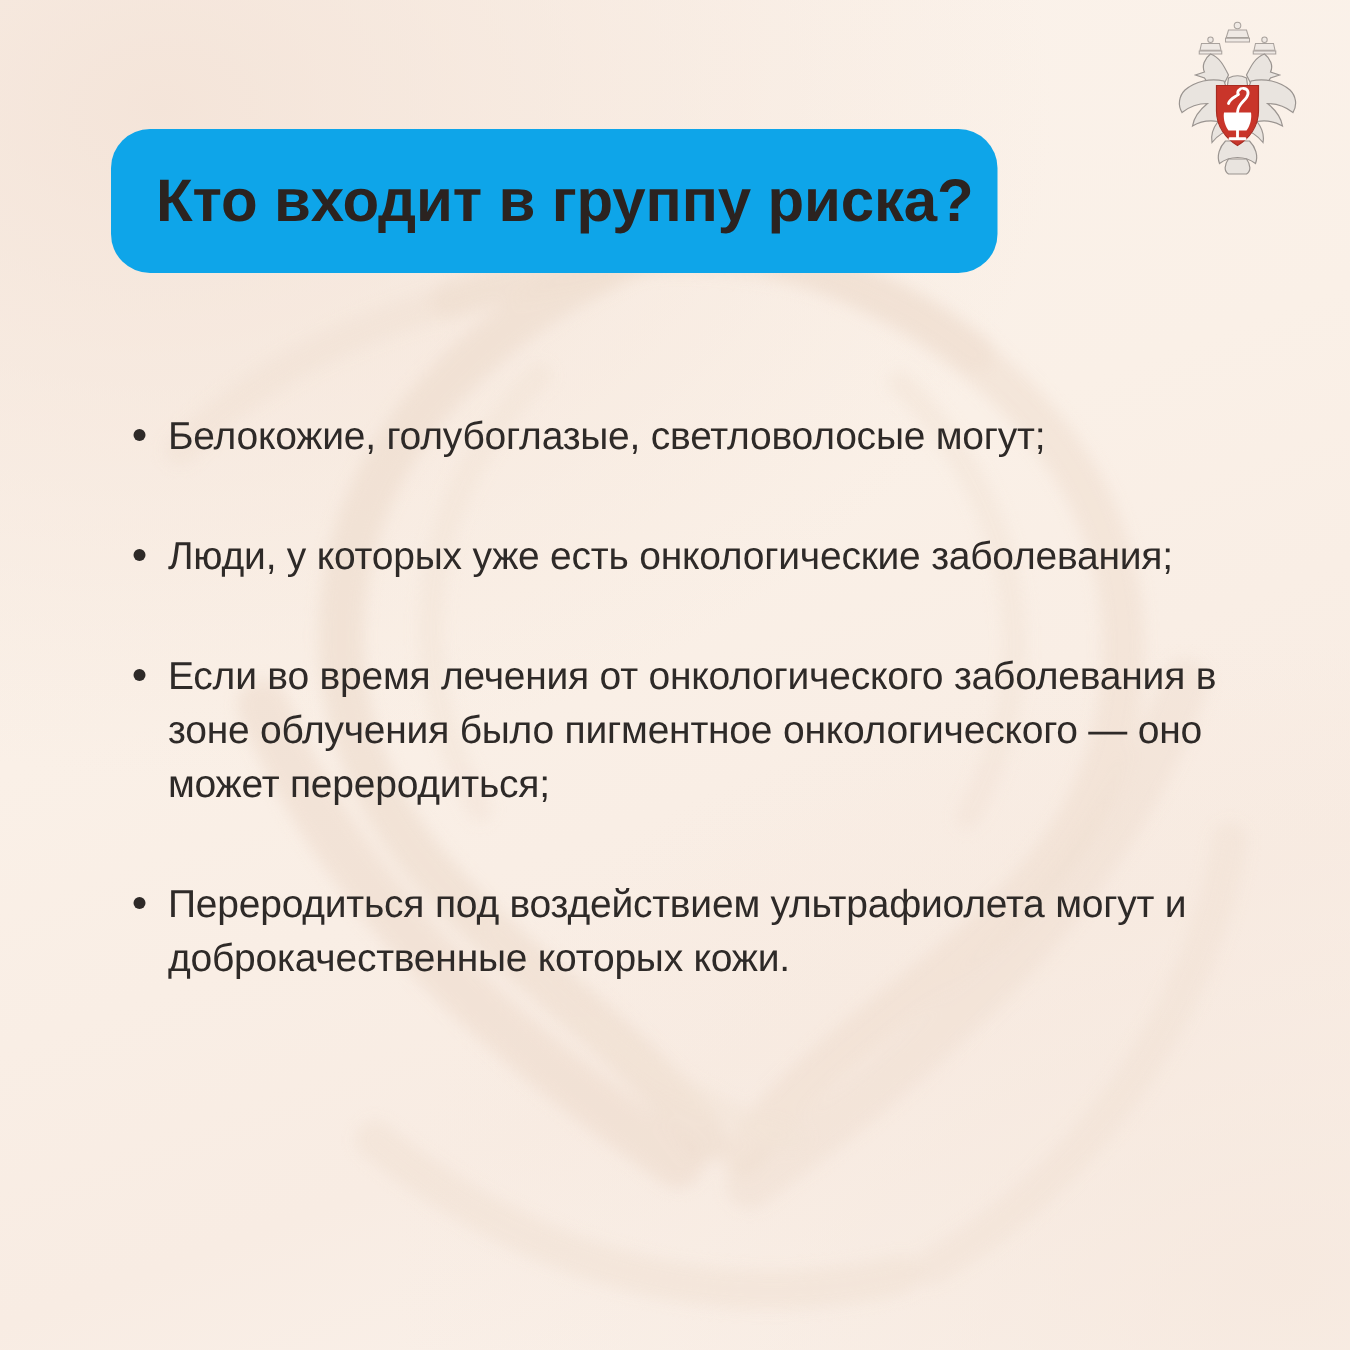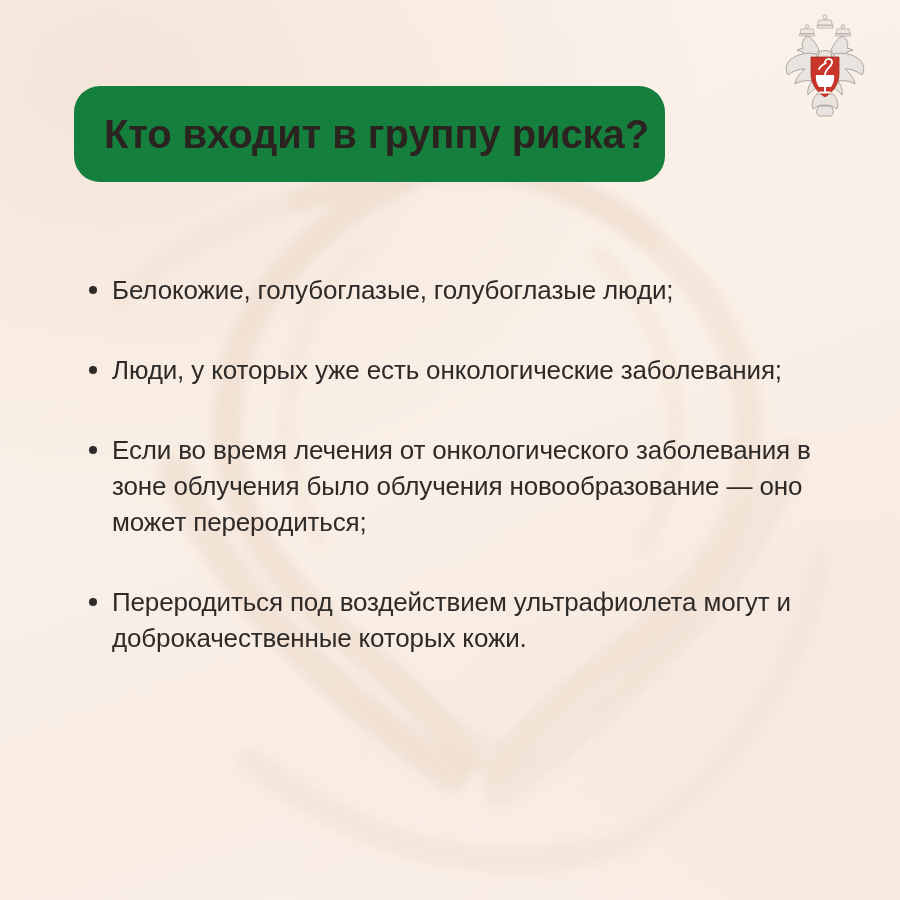--- a/index.html
+++ b/index.html
@@ -57,21 +57,21 @@
     z-index: 3;
   }
 
   
   #title-bar {
     position: absolute;
     left: 74px;
     top: 86px;
     width: 591px;
     height: 96px;
-    background: #15803d;
+    background: #0ea5e9;
     border-radius: 26px;
     z-index: 2;
     display: flex;
     align-items: center;
   }
   #title-text {
     margin: 0 0 0 30px;
     font-size: 40px;
     font-weight: bold;
     line-height: 1.05;
@@ -201,29 +201,29 @@
     </g>
   </svg>
 
   <div id="title-bar">
     <h1 id="title-text">Кто входит в группу риска?</h1>
   </div>
 
   <ul id="bullets">
     <li class="bullet-item">
       <span class="bullet-dot"></span>
-      <span class="bullet-text">Белокожие, голубоглазые, голубоглазые люди;</span>
+      <span class="bullet-text">Белокожие, голубоглазые, светловолосые могут;</span>
     </li>
     <li class="bullet-item">
       <span class="bullet-dot"></span>
       <span class="bullet-text">Люди, у которых уже есть онкологические заболевания;</span>
     </li>
     <li class="bullet-item">
       <span class="bullet-dot"></span>
-      <span class="bullet-text">Если во время лечения от онкологического заболевания в зоне облучения было облучения новообразование — оно может переродиться;</span>
+      <span class="bullet-text">Если во время лечения от онкологического заболевания в зоне облучения было пигментное онкологического — оно может переродиться;</span>
     </li>
     <li class="bullet-item">
       <span class="bullet-dot"></span>
       <span class="bullet-text">Переродиться под воздействием ультрафиолета могут и доброкачественные которых кожи.</span>
     </li>
   </ul>
 
 </div>
 
 </body></html>

